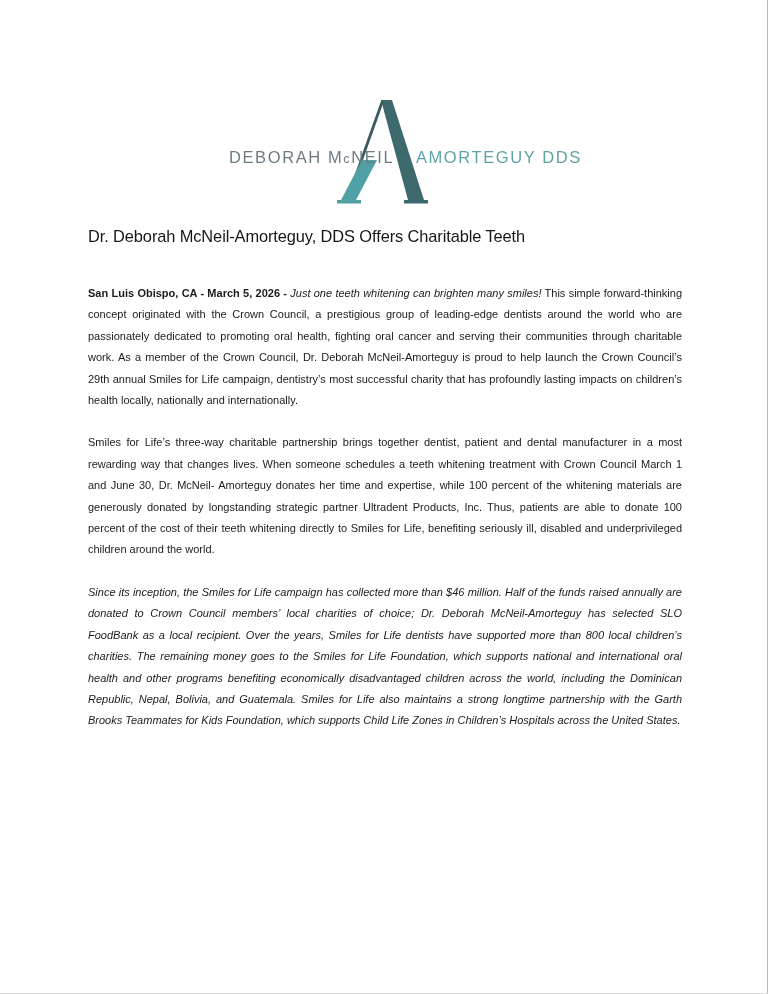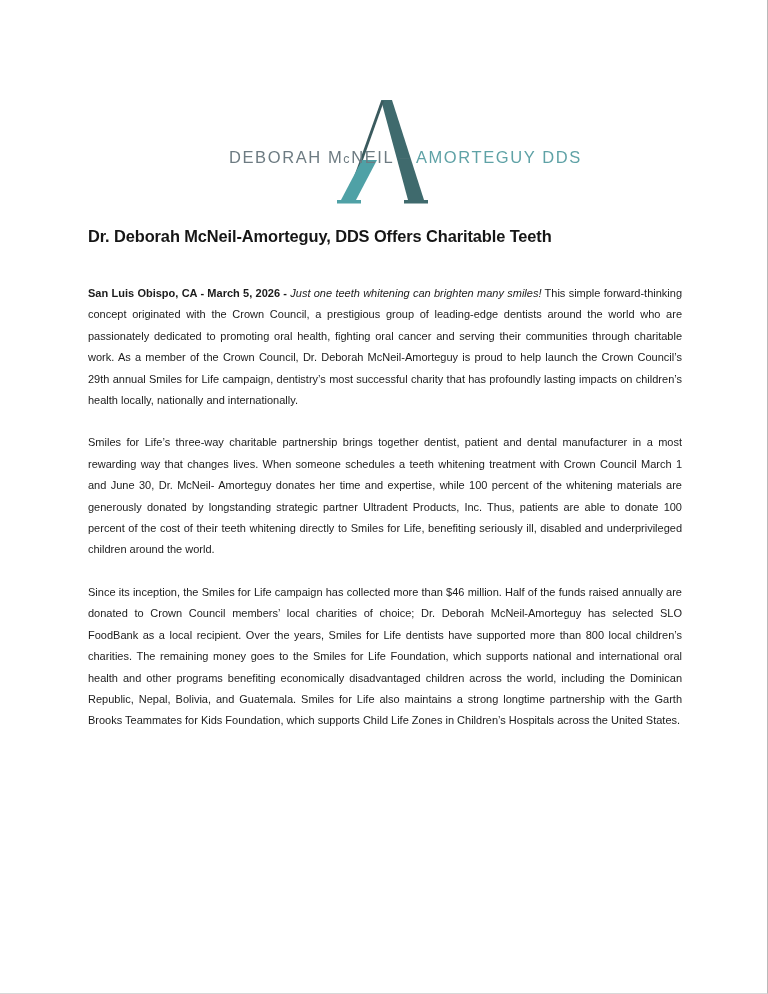--- a/index.html
+++ b/index.html
@@ -60,21 +60,21 @@
   .wm-dash  { color: #4a6f72; }
   .wm-right { color: #5fa2a6; }
 
   
   .headline {
     position: absolute;
     left: 88px;
     top: 214px;
     width: 595px;
     font-family: "Liberation Sans", sans-serif;
-    font-weight: bold;
+    font-weight: normal;
     font-size: 16.4px;
     line-height: 23.5px;
     color: #161616;
     letter-spacing: -0.1px;
   }
 
   
   .body-copy {
     position: absolute;
     left: 88px;
@@ -83,21 +83,21 @@
     font-family: "Liberation Sans", sans-serif;
     font-size: 11px;
     line-height: 21.4px;
     color: #1b1b1b;
     text-align: justify;
     text-justify: inter-word;
   }
   .body-copy p {
     margin: 0 0 21px 0;
   }
-  .body-copy p:last-child { margin-bottom: 0; }
+  .body-copy p:last-child { margin-bottom: 0; font-style: italic; }
   .dateline { font-weight: bold; }
   .lede { font-style: italic; }
 </style>
 </head>
 <body>
 
 <div class="page">
 
   <div class="logo-block">
     <div class="logo-inner">

